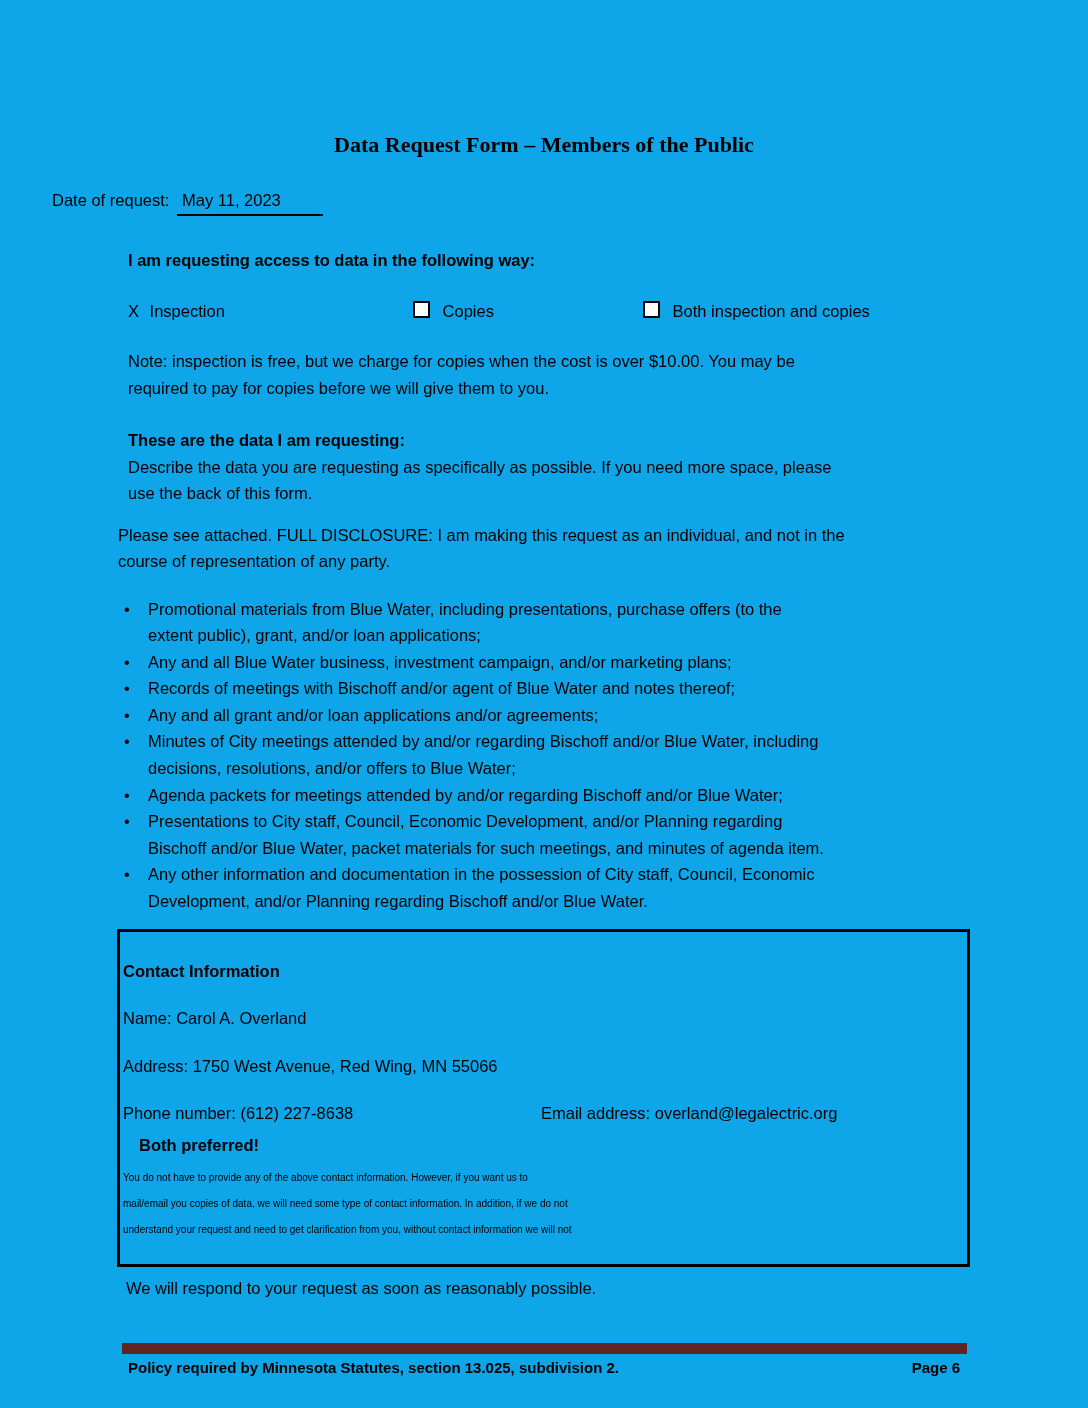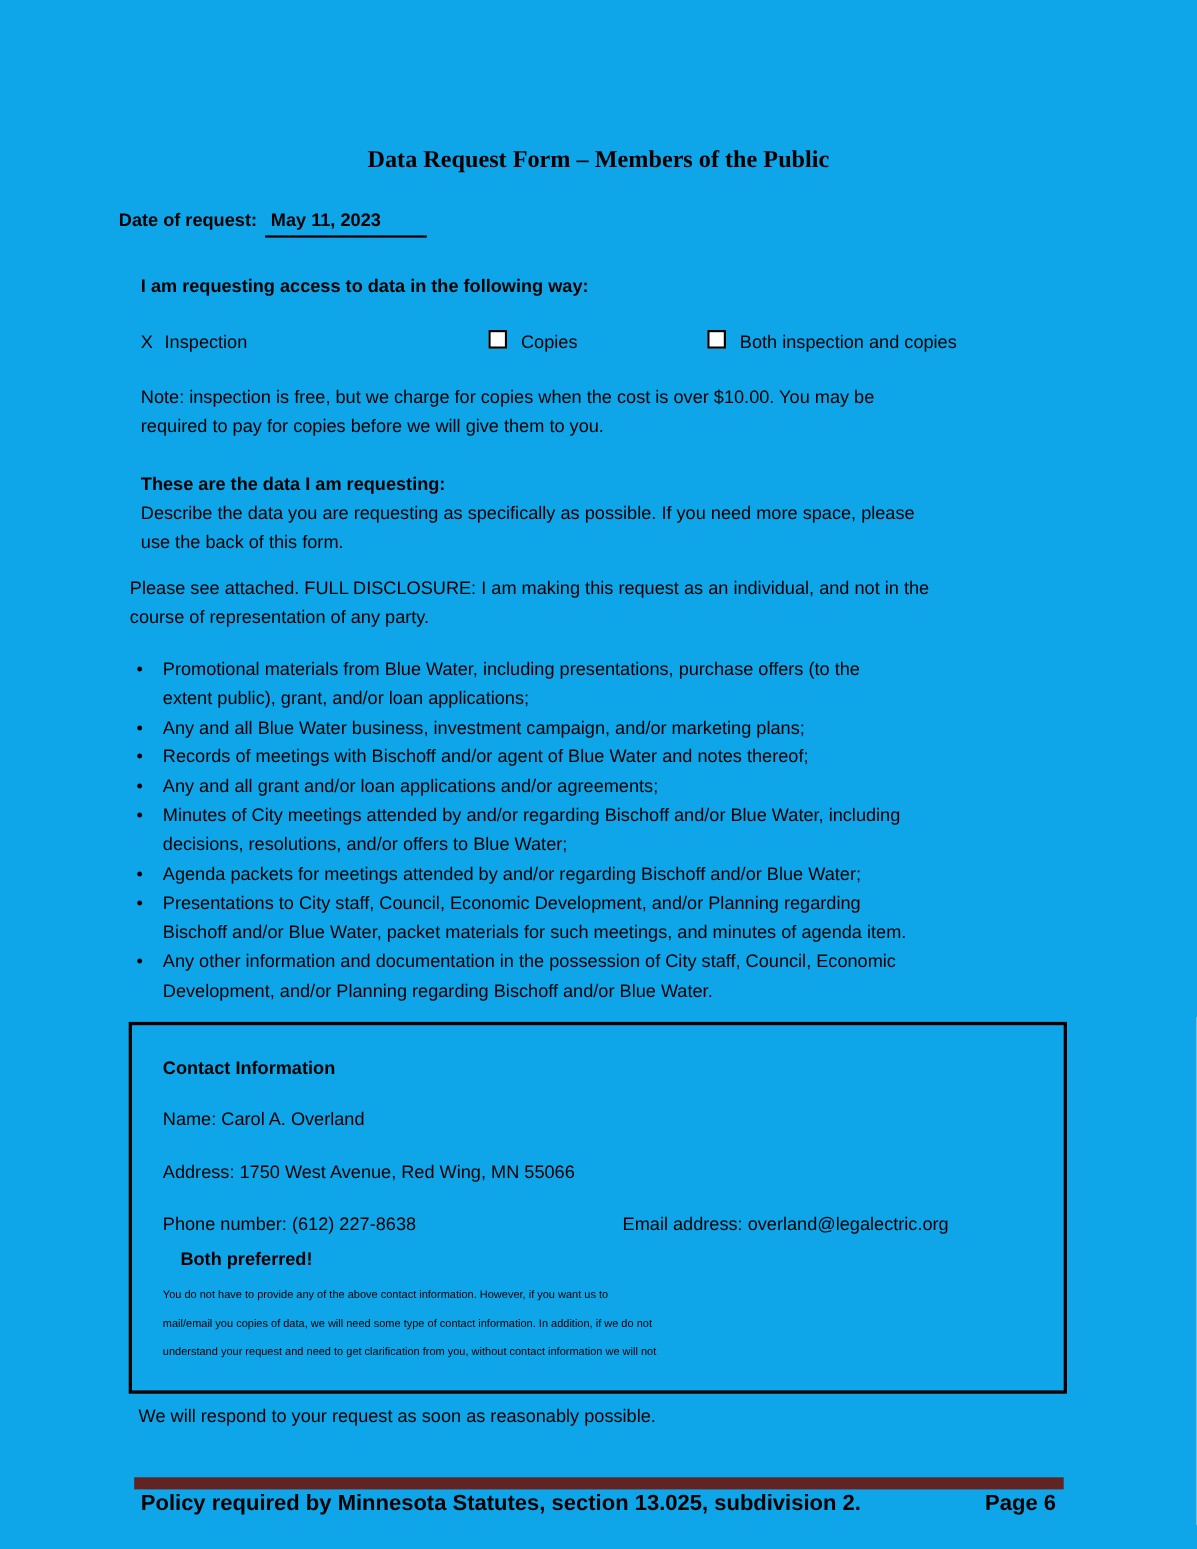--- a/index.html
+++ b/index.html
@@ -18,41 +18,41 @@
     margin: 0;
     padding-top: 130px;
     text-align: center;
     font-family: "Liberation Serif", serif;
     font-weight: bold;
     font-size: 22px;
     line-height: 29px;
   }
   .b { font-weight: bold; }
   .date-line {
-    margin: 28px 0 0 108px;
-    font-weight: bold;
+    margin: 28px 0 0 52px;
+    font-weight: normal;
   }
   .date-underline {
     display: inline-block;
     border-bottom: 2px solid #000;
     padding: 0 42px 0 5px;
     margin-left: 3px;
   }
   .access-heading {
     margin: 31px 0 0 128px;
     font-weight: bold;
   }
   .options-row {
     position: relative;
     margin: 25px 0 0 128px;
     height: 27px;
   }
   .option { position: absolute; top: 0; white-space: nowrap; }
   .option.o1 { left: 0; }
-  .option.o2 { left: 292px; padding-left: 24px; }
+  .option.o2 { left: 261px; padding-left: 24px; }
   .option.o3 { left: 515px; }
   .checkbox {
     display: inline-block;
     width: 13px; height: 13px;
     border: 2px solid #000;
     vertical-align: -1px;
     margin-right: 8px;
     background: #fff;
   }
   .x-marker { margin-right: 6px; }
@@ -71,40 +71,40 @@
     content: "\2022";
     position: absolute;
     left: 2px;
     top: 0;
   }
   .contact-box {
     box-sizing: border-box;
     margin: 14px 0 0 117px;
     width: 853px;
     border: 3px solid #000;
-    padding: 26px 14px 21px 28px;
+    padding: 26px 14px 21px 3px;
   }
   .cb-line { margin-top: 21px; }
   .phone-row { display: flex; gap: 27px; }
   .phone-cell { width: 391px; flex: 0 0 auto; }
   .email-pref { margin: 5px 0 0 16px; font-weight: bold; }
   .cb-disclaimer { margin-top: 7px; font-size: 10px; line-height: 26px; }
   .respond { margin: 8px 0 0 126px; }
   .footer-bar {
     margin: 41px 0 0 122px;
     width: 845px;
     height: 11px;
     background: #622423;
   }
   .footer-row {
     display: flex;
     justify-content: space-between;
     margin: 3px 128px 0 128px;
     font-weight: bold;
-    font-size: 20px;
+    font-size: 15px;
     line-height: 21px;
   }
 </style>
 </head>
 <body>
 
 <div class="page">
 
   <h1 class="title">Data Request Form – Members of the Public</h1>
 

